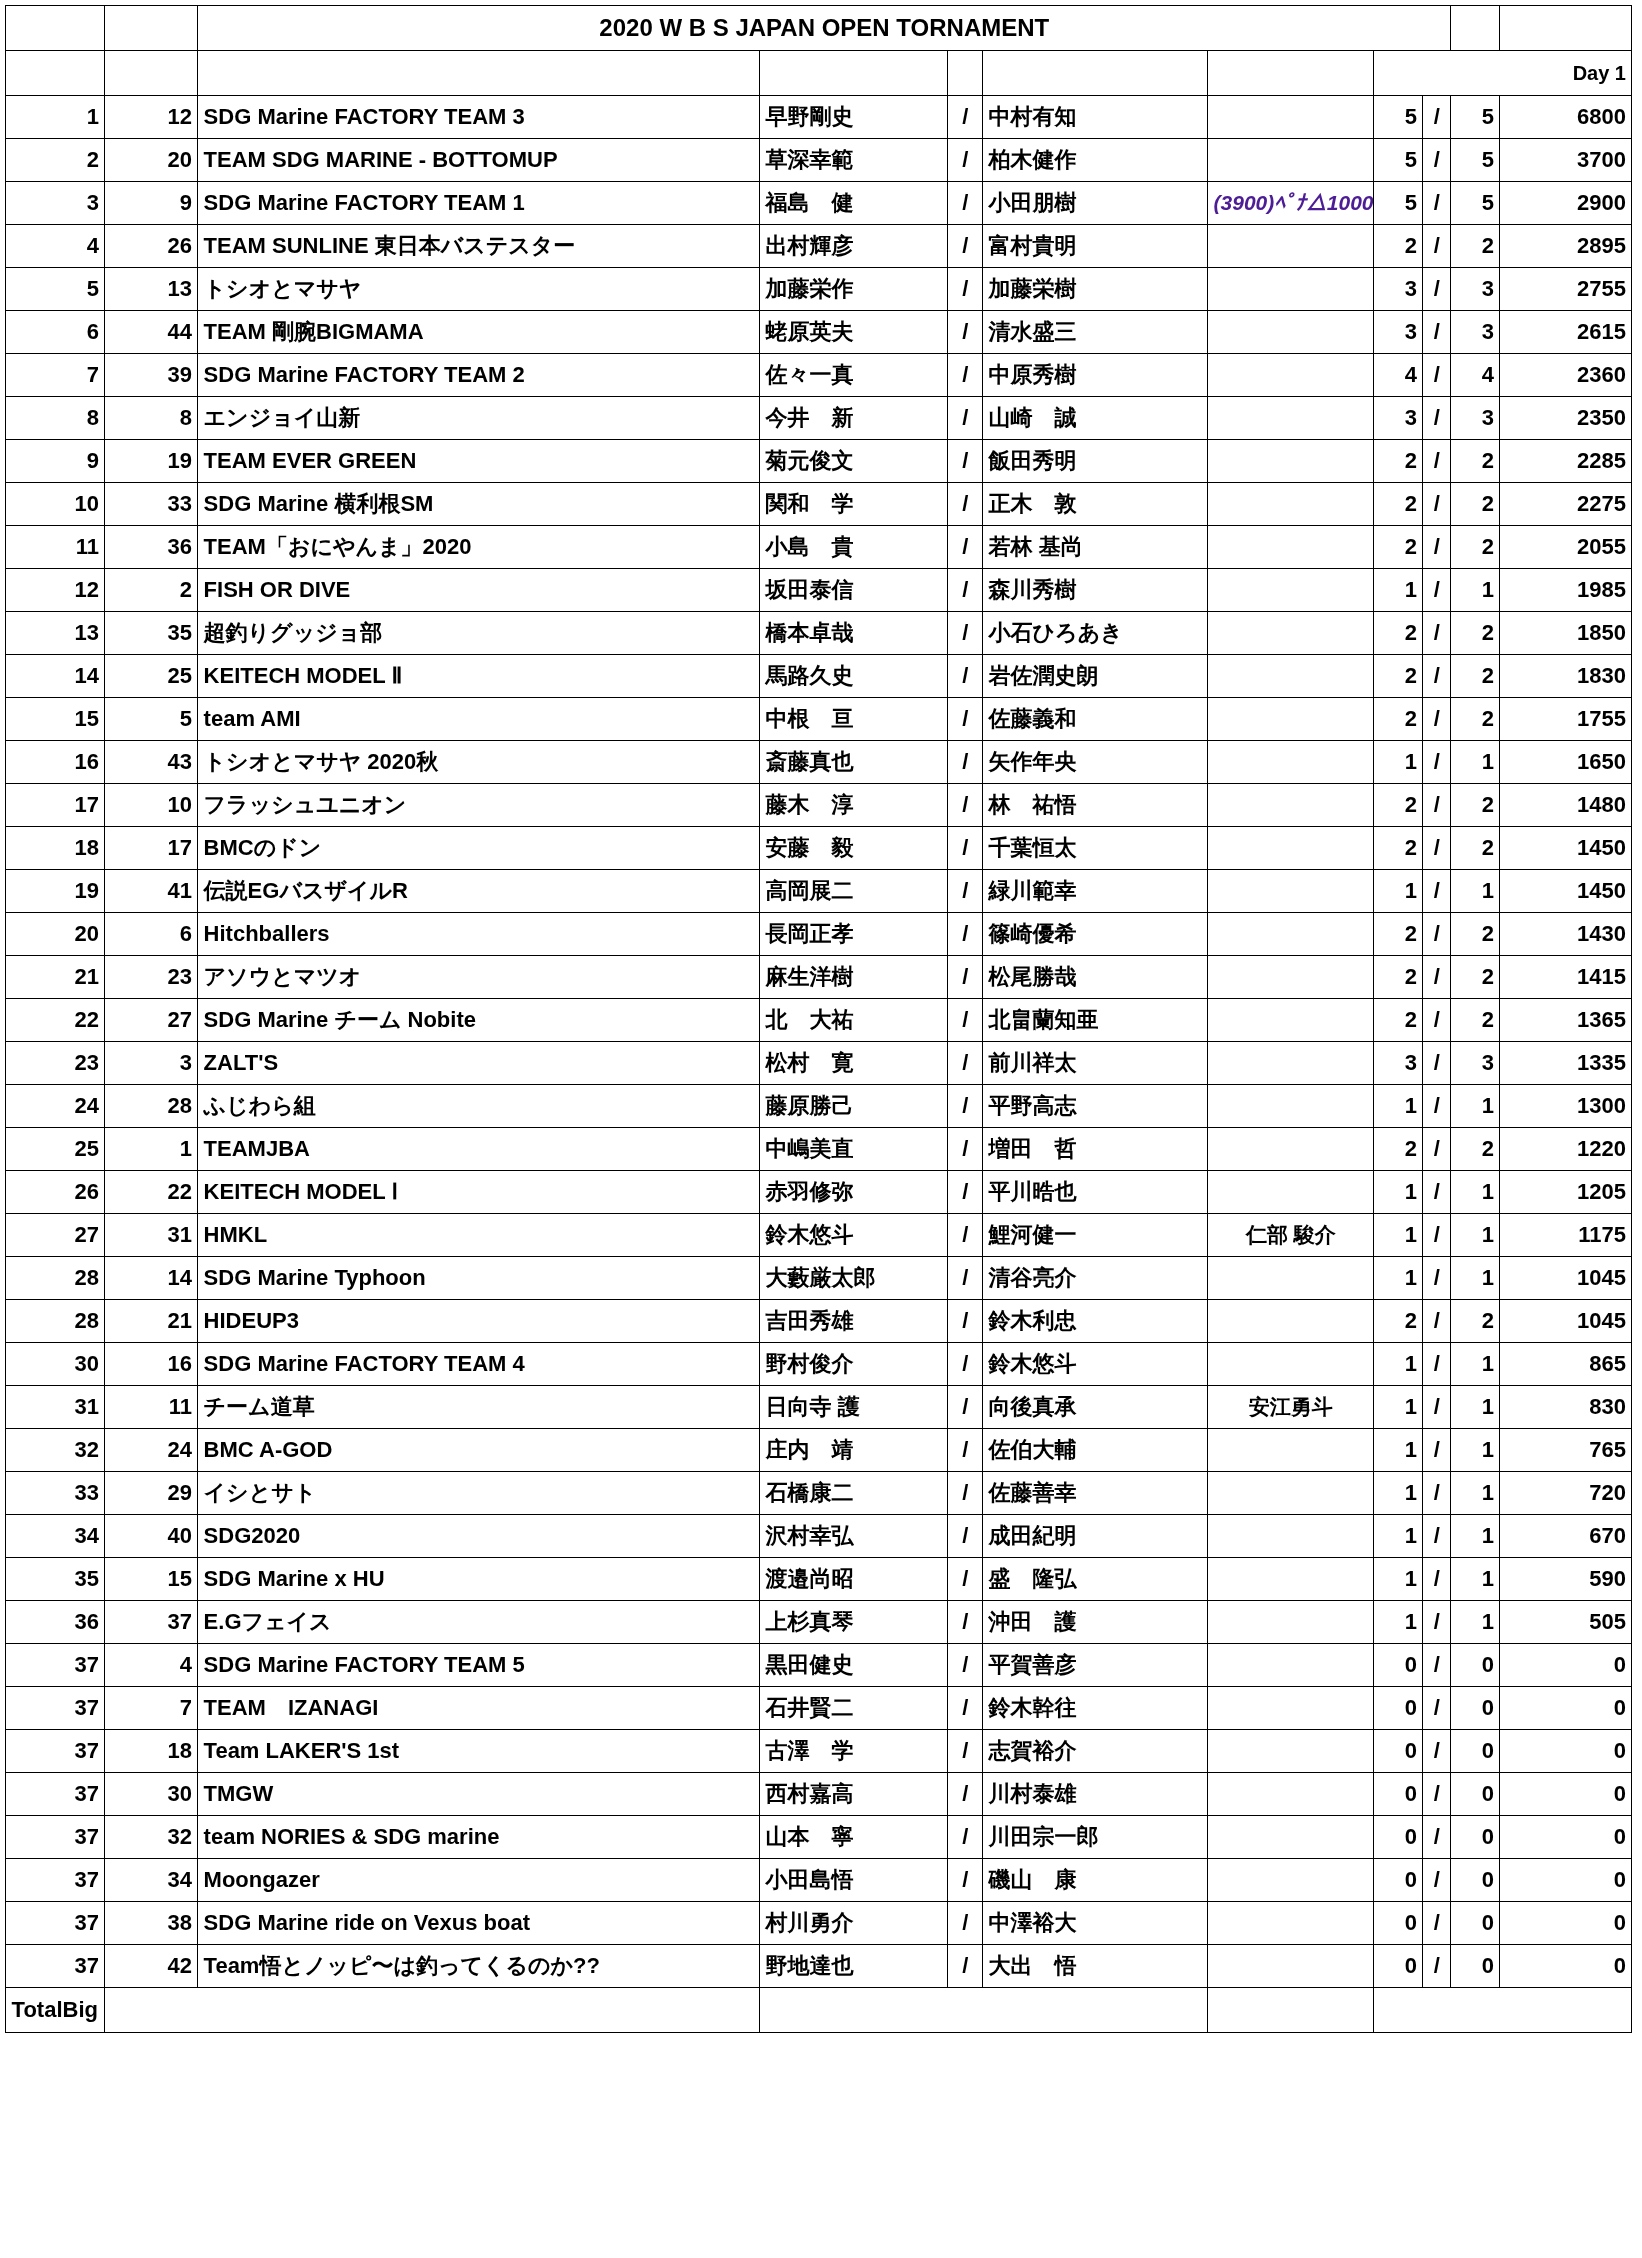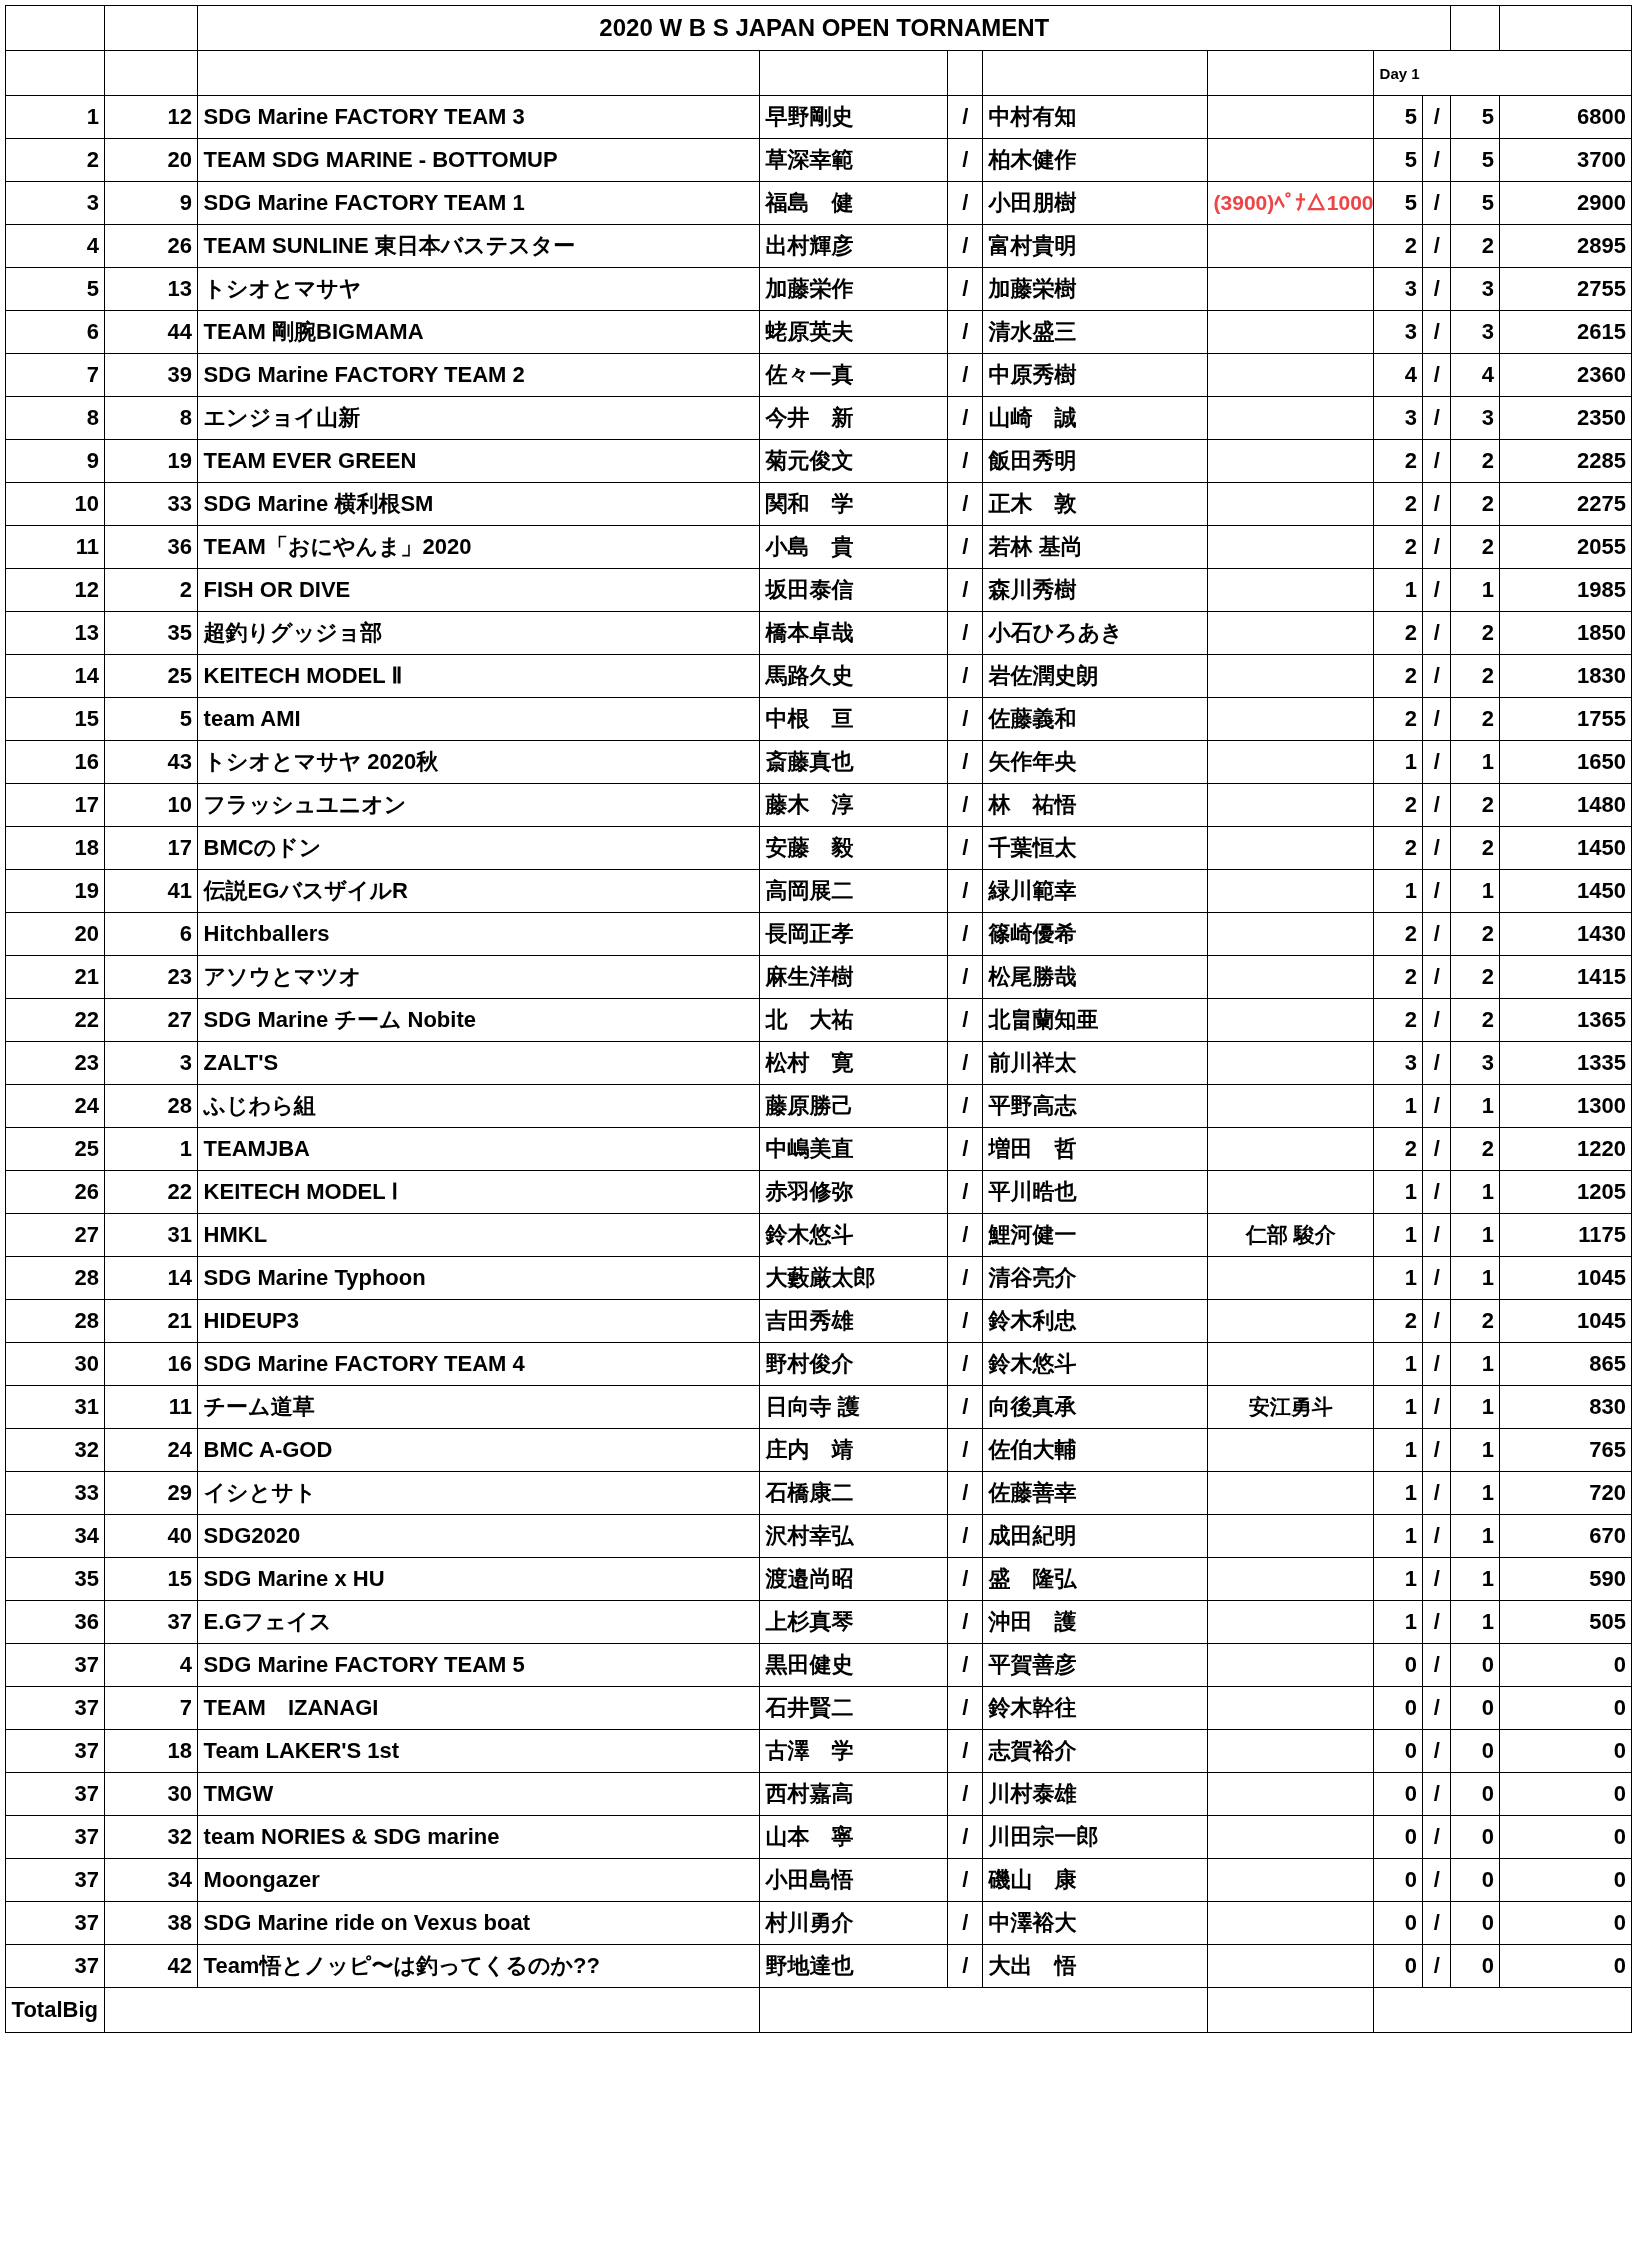--- a/index.html
+++ b/index.html
@@ -52,27 +52,28 @@
   .title-row td {
     border: 0.9px solid #000000;
     text-align: center;
     font-size: 24px;
     font-weight: bold;
     height: 37px;
   }
 
   
   .hdr td { font-weight: bold; }
-  .day-cell { text-align: left; font-size: 15px; }
+  .day-cell { text-align: right; font-size: 20px; }
 
   .red-note {
-    color: #ef4444;
+    color: #4c1d95;
     font-size: 17px;
     text-align: center;
     font-weight: bold;
+    font-style: italic;
   }
   .name-cell { font-size: 22px; letter-spacing: 0px; }
   .slash-cell { text-align: center; font-weight: bold; }
   .extra-cell { text-align: center; font-size: 21px; }
 
   .footer-label { font-weight: bold; text-align: left; }
   .footer-val { text-align: right; font-weight: bold; }
   .footer-name { text-align: left; font-weight: bold; }
   tr.data td { height: 42px; }
 </style>

